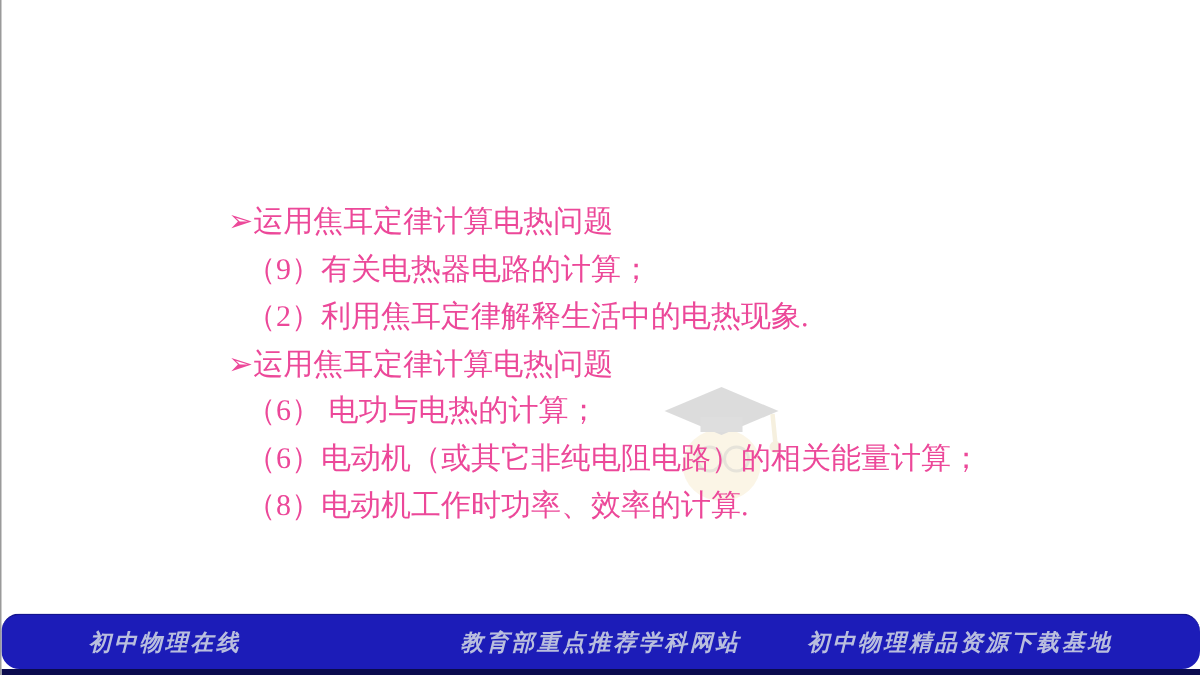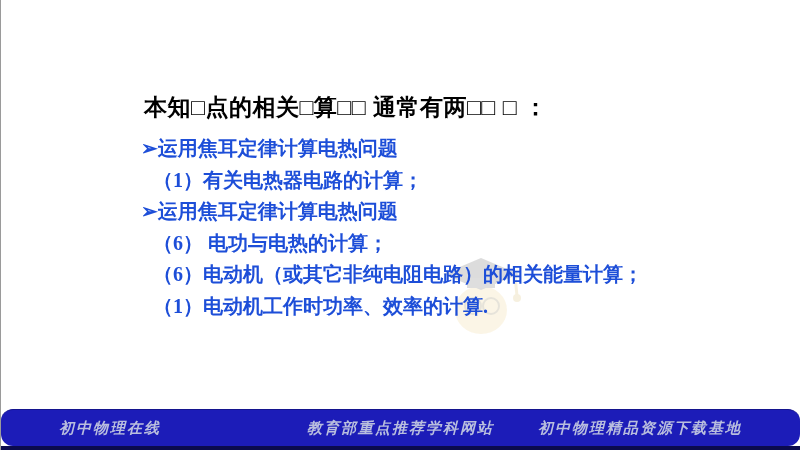--- a/index.html
+++ b/index.html
@@ -37,23 +37,23 @@
   }
   
   .title{
     position:absolute;left:143px;top:92px;
     font-size:23px;font-weight:bold;color:#000;
     letter-spacing:0.5px;
     font-family:"Liberation Sans",sans-serif;
     white-space:nowrap;
   }
   .content{
-    position:absolute;left:140px;top:133px;width:560px;
+    position:absolute;left:151px;top:133px;width:560px;
     font-family:"Liberation Serif","DejaVu Serif",serif;
-    font-weight:bold;color:#1d4ed8;font-size:20px;
+    font-weight:normal;color:#ec4899;font-size:20px;
   }
   .line{height:31.5px;line-height:31.5px;white-space:nowrap;}
   .line.num{padding-left:12px;}
   
   .watermark{
     position:absolute;left:432px;top:248px;width:96px;height:96px;
     opacity:0.16;pointer-events:none;
   }
   
   .footer{
@@ -85,29 +85,29 @@
   <svg class="watermark" viewBox="0 0 96 96">
     <ellipse cx="48" cy="62" rx="26" ry="24" fill="#e8c36a"></ellipse>
     <circle cx="40" cy="58" r="8" fill="none" stroke="#6a5a20" stroke-width="2"></circle>
     <circle cx="58" cy="58" r="8" fill="none" stroke="#6a5a20" stroke-width="2"></circle>
     <polygon points="48,10 86,26 48,42 10,26" fill="#2b2b2b"></polygon>
     <rect x="34" y="30" width="28" height="10" fill="#3a3a3a"></rect>
     <line x1="82" y1="28" x2="84" y2="48" stroke="#caa43c" stroke-width="3"></line>
     <circle cx="84" cy="50" r="4" fill="#caa43c"></circle>
   </svg>
 
-  <div class="title">本知□点的相关□算□□ 通常有两□□ □ ：</div>
 
   <div class="content">
     <div class="line arrow">➢运用焦耳定律计算电热问题</div>
-    <div class="line num">（1）有关电热器电路的计算；</div>
+    <div class="line num">（9）有关电热器电路的计算；</div>
+    <div class="line num">（2）利用焦耳定律解释生活中的电热现象.</div>
     <div class="line arrow">➢运用焦耳定律计算电热问题</div>
     <div class="line num">（6） 电功与电热的计算；</div>
     <div class="line num">（6）电动机（或其它非纯电阻电路）的相关能量计算；</div>
-    <div class="line num">（1）电动机工作时功率、效率的计算.</div>
+    <div class="line num">（8）电动机工作时功率、效率的计算.</div>
   </div>
 
   <div class="footer">
     <span class="ft ft-left">初中物理在线</span>
     <span class="ft ft-center">教育部重点推荐学科网站</span>
     <span class="ft ft-right">初中物理精品资源下载基地</span>
   </div>
   <div class="footer-edge"></div>
 
 </div>

